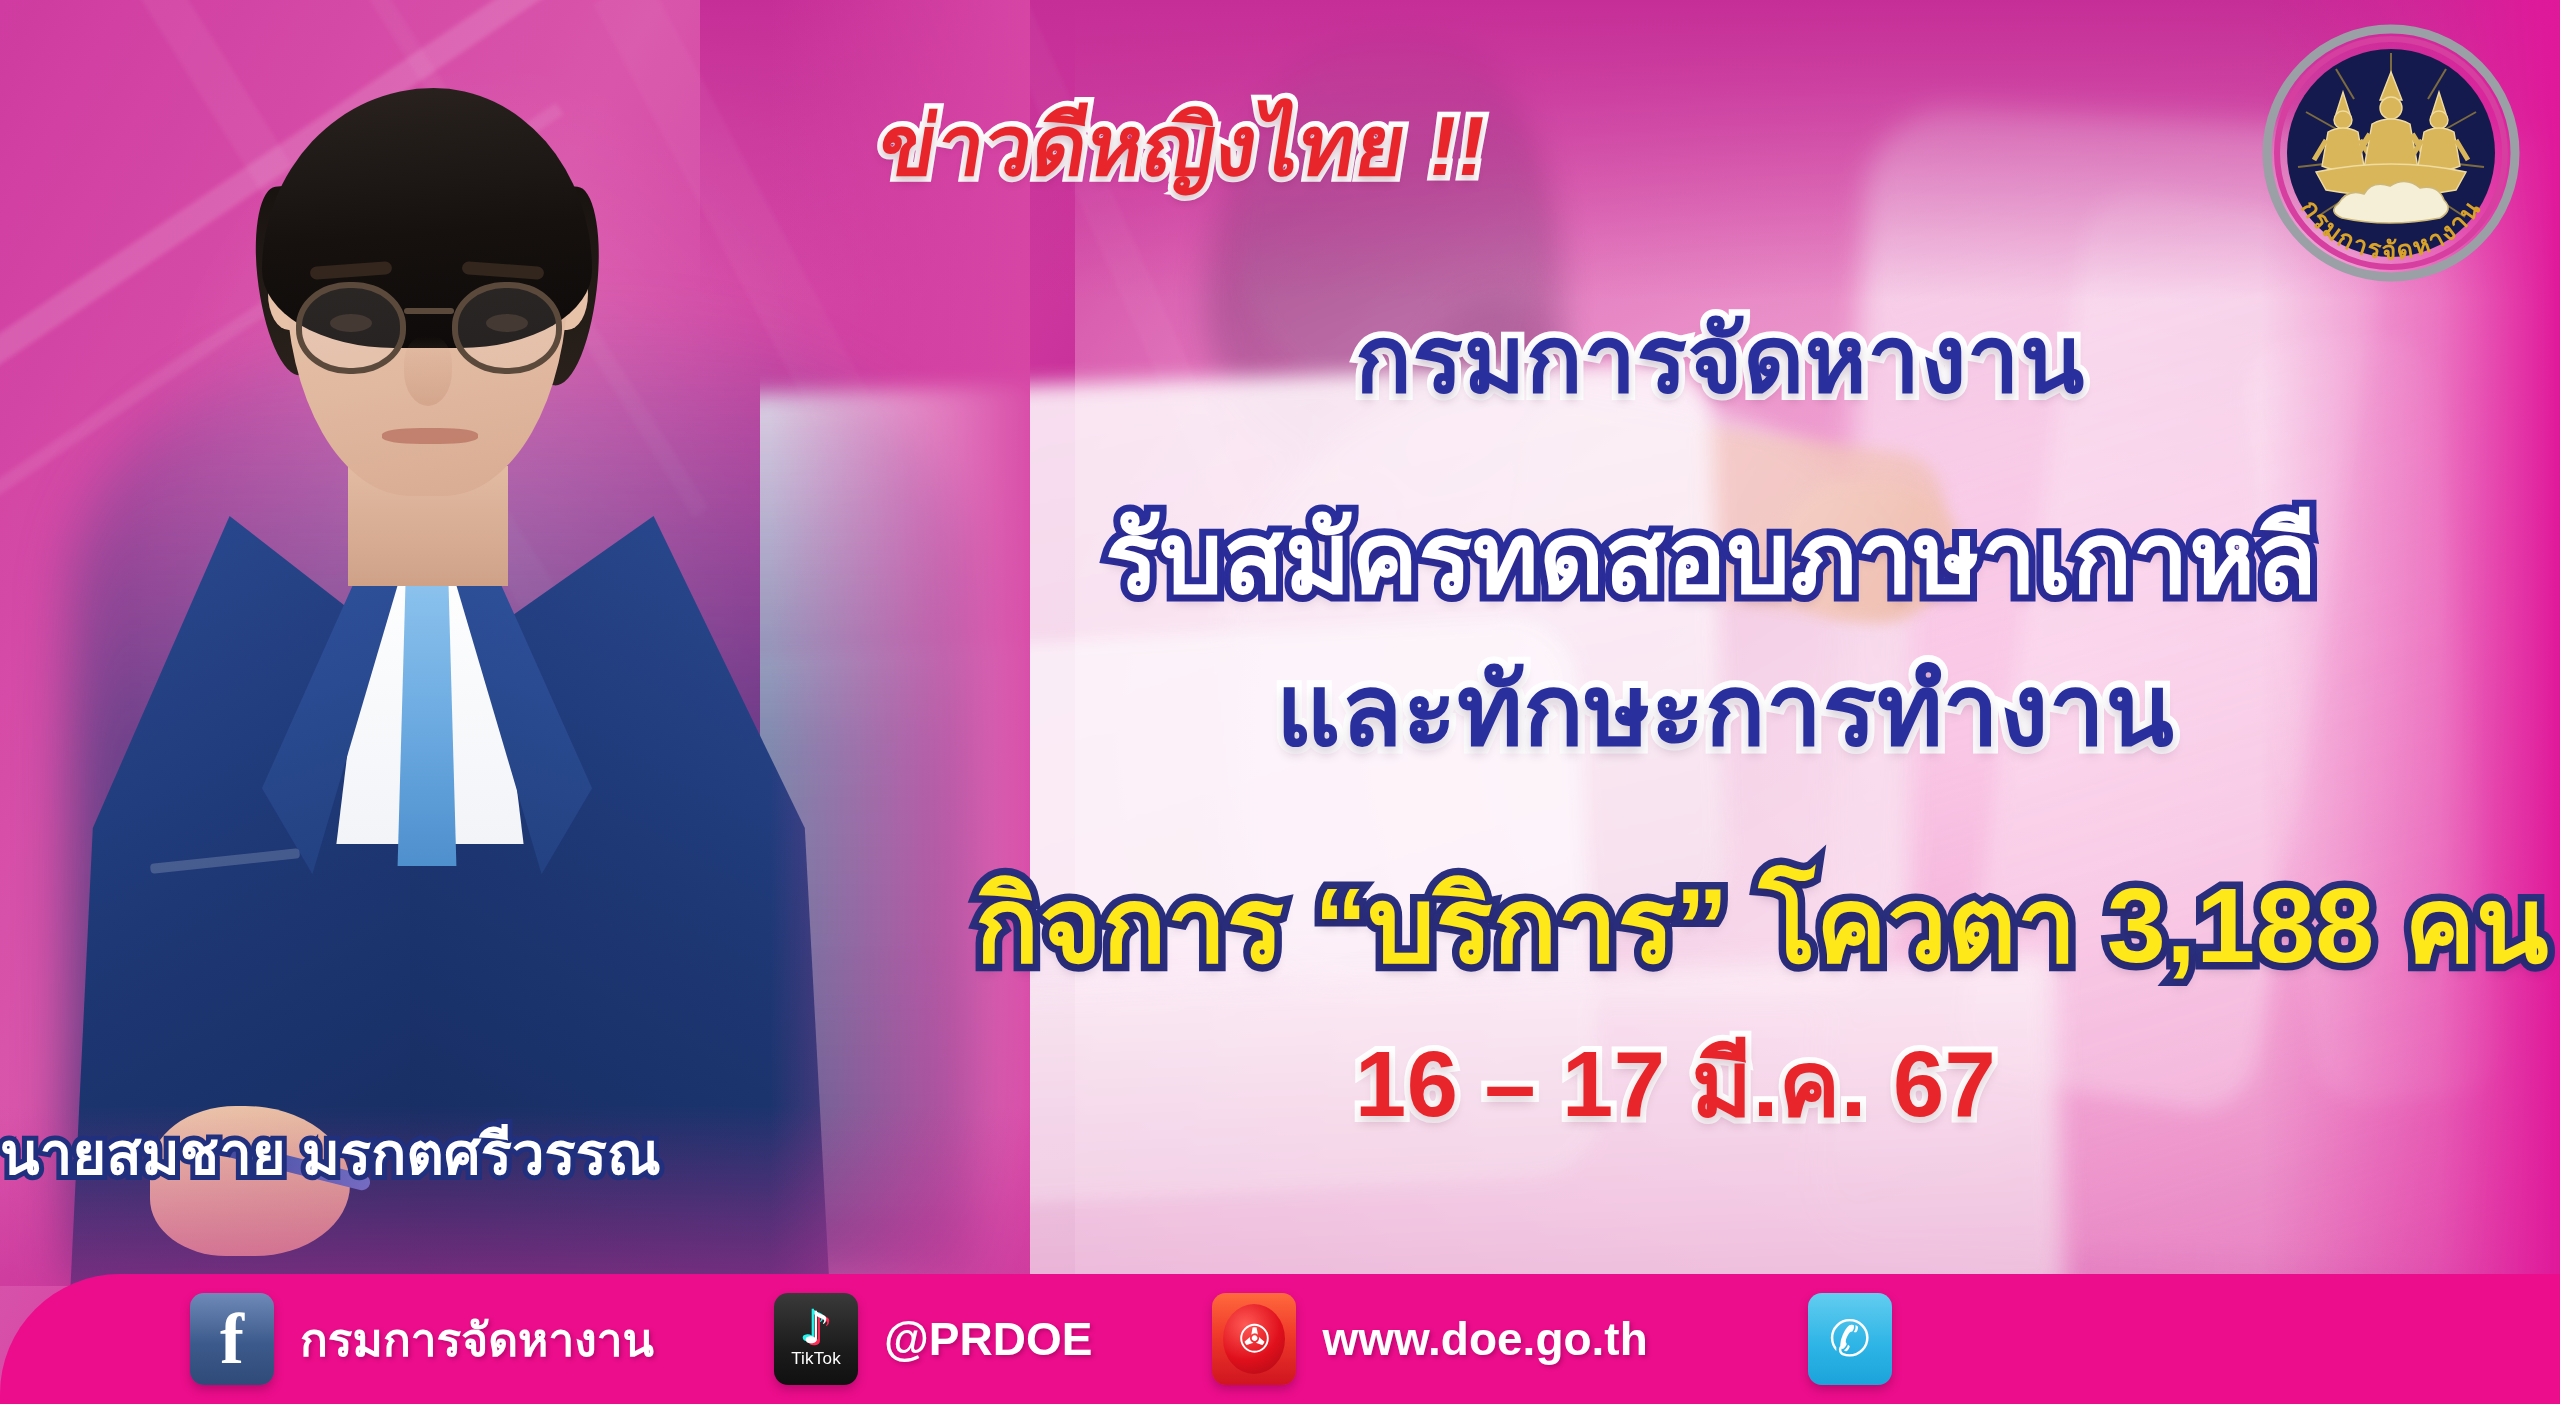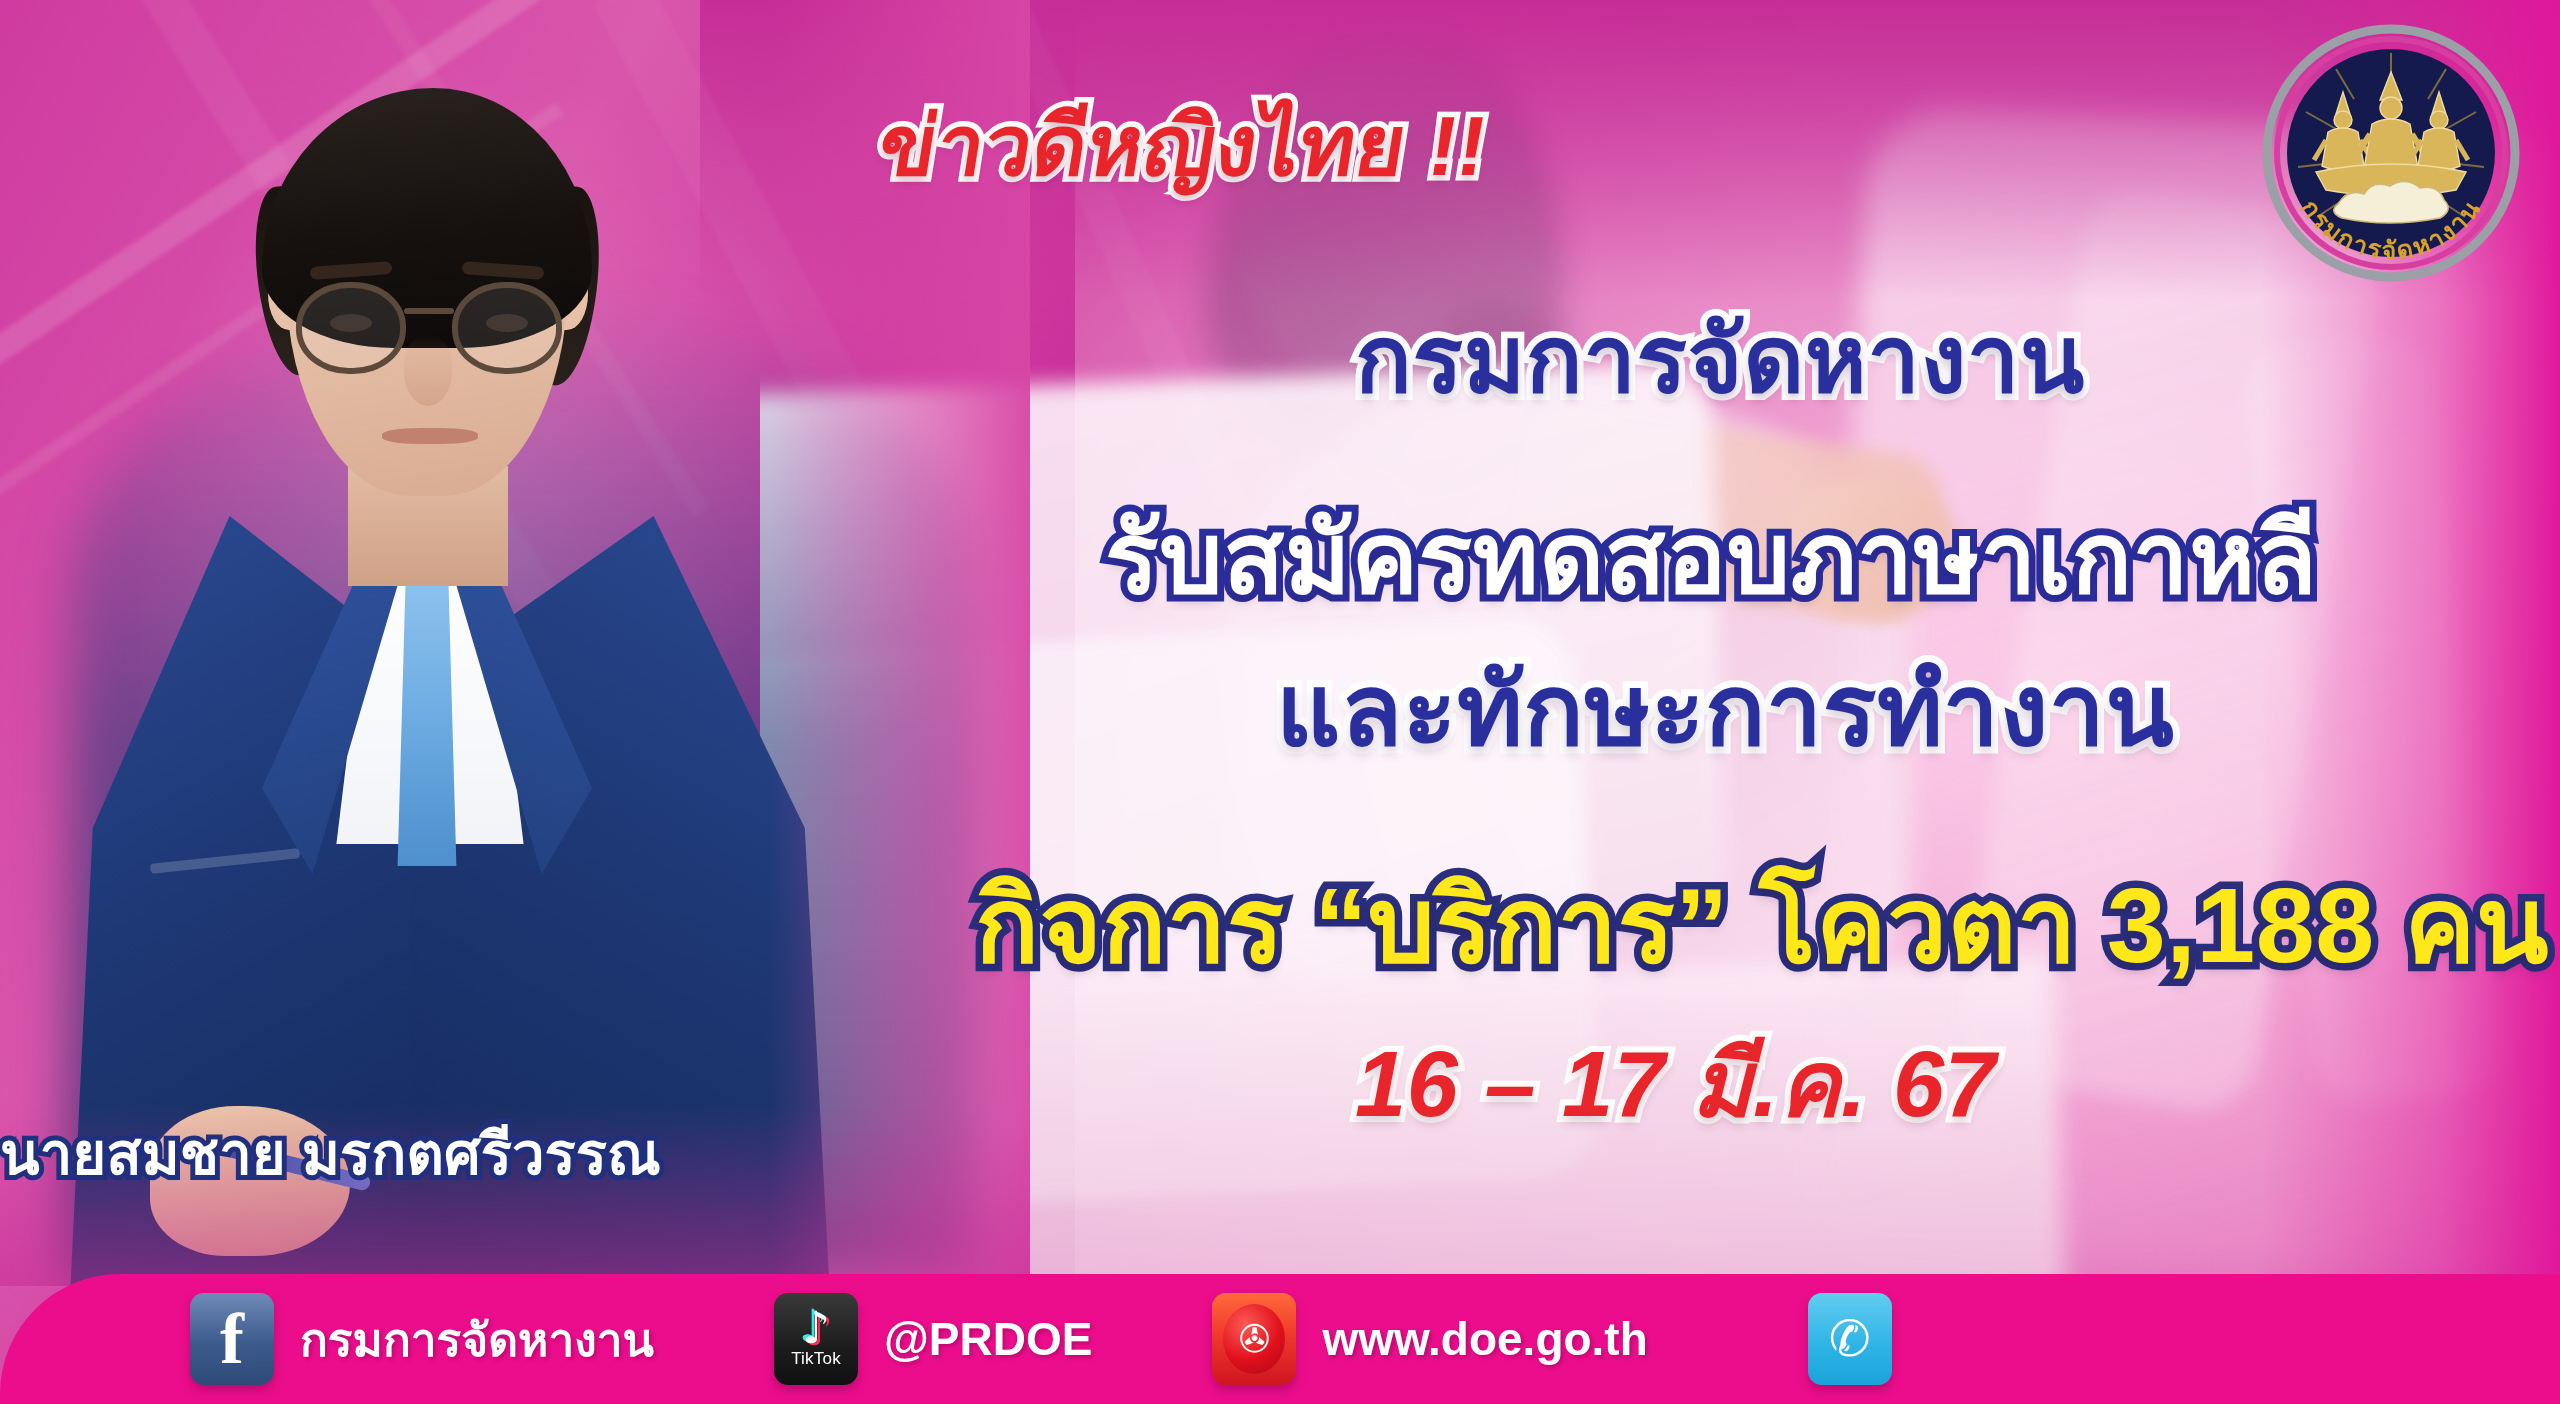--- a/index.html
+++ b/index.html
@@ -240,21 +240,21 @@
     left:1276px;top:630px;font-size:100px;color:#2a2f9e;
     -webkit-text-stroke:14px #ffffff;paint-order:stroke fill;
     text-shadow:0 7px 12px rgba(60,10,60,.20);
   }
   .t-quota{
     left:975px;top:840px;font-size:106px;color:#ffe81a;
     -webkit-text-stroke:15px #2a2f7e;paint-order:stroke fill;
     text-shadow:0 7px 12px rgba(40,10,60,.25);
   }
   .t-date{
-    left:1355px;top:1010px;font-size:92px;color:#e8252b;font-style:italic;
+    left:1355px;top:1010px;font-size:92px;color:#e8252b;
     -webkit-text-stroke:12px #ffffff;paint-order:stroke fill;
     text-shadow:0 6px 11px rgba(90,10,50,.22);
   }
 
   
   .caption{position:absolute;left:0;top:1124px;width:1030px;text-align:left;}
   .cap-name{
     font-size:58px;font-weight:bold;color:#ffffff;
     -webkit-text-stroke:10px #21307e;paint-order:stroke fill;
     line-height:1.02;white-space:nowrap;

